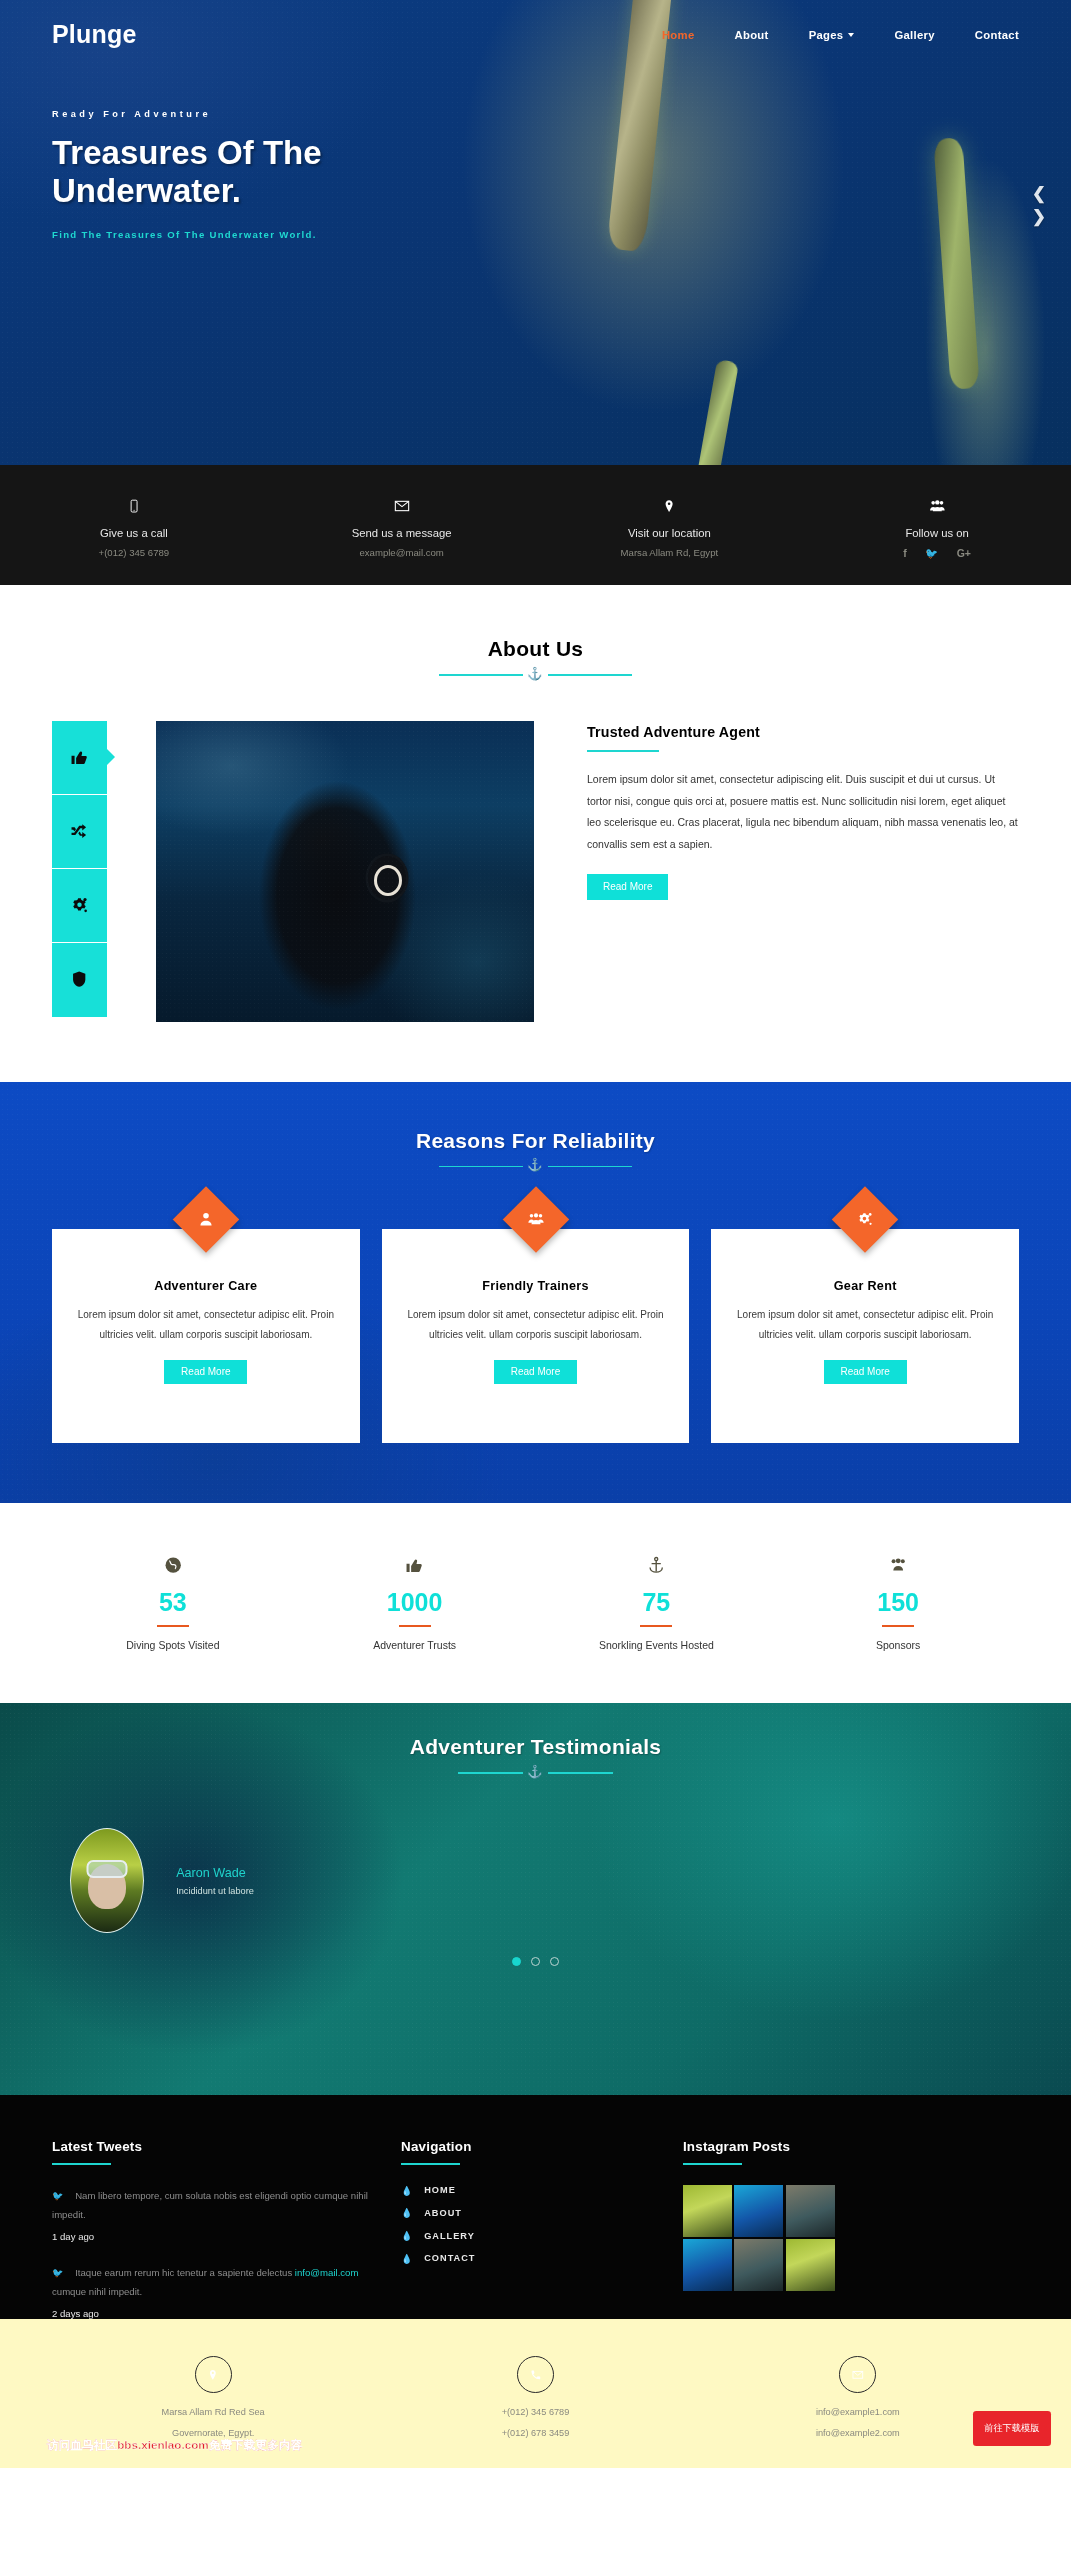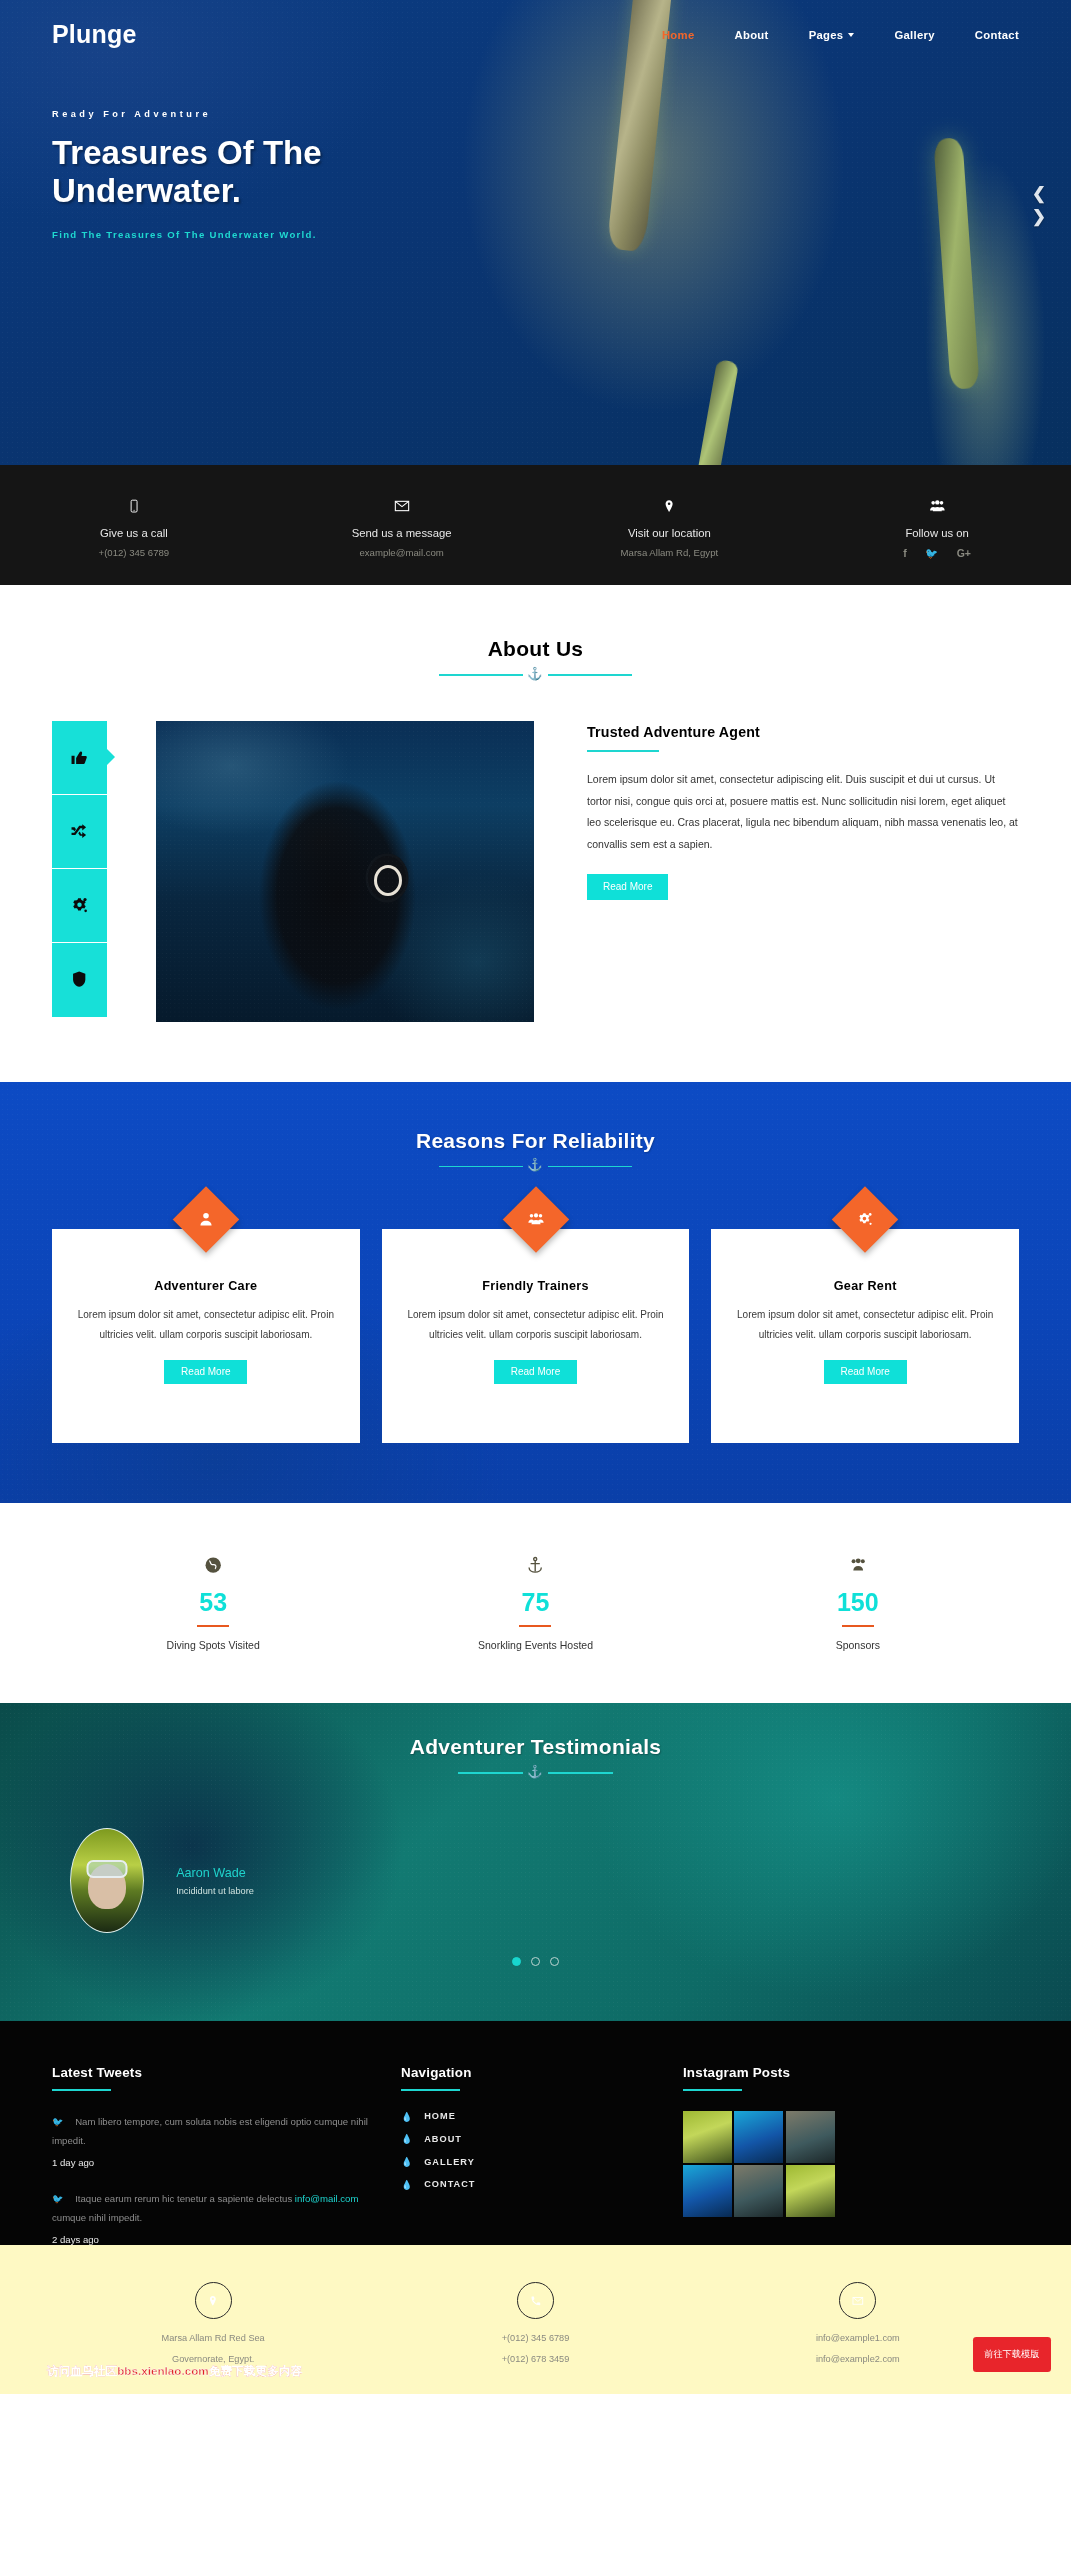--- a/index.html
+++ b/index.html
@@ -139,21 +139,21 @@
   
   .counters{background:#fff;display:flex;padding:50px 52px 52px 52px;}
   .counter{flex:1;text-align:center;}
   .counter-ico{height:25px;display:flex;align-items:center;justify-content:center;}
   .counter-ico svg{width:18.4px;height:18.4px;fill:#55523f;}
   .counter-n{color:#0fe0d8;font-size:25px;font-weight:700;margin-top:10px;}
   .counter-line{width:32px;height:2.1px;background:#e8581f;margin:8.4px auto 0 auto;}
   .counter-l{font-size:10.5px;color:#333;margin-top:11.7px;}
 
   
-  .testi{position:relative;height:318px;overflow:hidden;
+  .testi{position:relative;height:392px;overflow:hidden;
     background:
       radial-gradient(ellipse 301px 251px at 18% 45%, rgba(10,40,70,.8), rgba(10,40,70,0) 70%),
       radial-gradient(ellipse 352px 285px at 78% 30%, rgba(25,160,150,.55), rgba(25,160,150,0) 70%),
       linear-gradient(135deg,#0a4b4a 0%,#127a72 40%,#0e6b66 70%,#0a4a50 100%);}
   .testi:before{content:"";position:absolute;inset:0;
     background-image:radial-gradient(rgba(255,255,255,.05) 0.8px, transparent 0.8px);
     background-size:4.2px 4.2px;}
   .testi-inner{position:relative;z-index:3;padding-top:32px;}
   .testi .sec-title{color:#fff;text-shadow:0.8px 0.8px 1.7px rgba(0,0,0,.3);}
   .testi .sec-rule .ln{width:65px;}
@@ -410,20 +410,30 @@
           <path d="M7 6c2 2 1 4 3 5s3-1 5 1-1 4 0 5" fill="none" stroke="#fff" stroke-width="1.6"></path>
         </svg>
     </div>
     <div class="counter-n">53</div>
     <div class="counter-line"></div>
     <div class="counter-l">Diving Spots Visited</div>
   </div>
   <div class="counter">
     <div class="counter-ico">
       <svg viewBox="0 0 24 24">
+          <path d="M2 10h4v11H2zM8 21h9.3c1 0 1.9-.6 2.2-1.6l2.3-6.8c.3-1-.4-2-1.5-2H15l.8-3.8c.2-1.1-.6-2.1-1.7-2.1-.6 0-1.2.3-1.5.9L8 13z"></path>
+        </svg>
+    </div>
+    <div class="counter-n">1000</div>
+    <div class="counter-line"></div>
+    <div class="counter-l">Adventurer Trusts</div>
+  </div>
+  <div class="counter">
+    <div class="counter-ico">
+      <svg viewBox="0 0 24 24">
           <circle cx="12" cy="4" r="2" fill="none" stroke="#55523f" stroke-width="1.8"></circle>
           <path d="M12 6v14M6 10H18M4 15c0 4 4 6 8 6s8-2 8-6" fill="none" stroke="#55523f" stroke-width="1.8"></path>
         </svg>
     </div>
     <div class="counter-n">75</div>
     <div class="counter-line"></div>
     <div class="counter-l">Snorkling Events Hosted</div>
   </div>
   <div class="counter">
     <div class="counter-ico">

